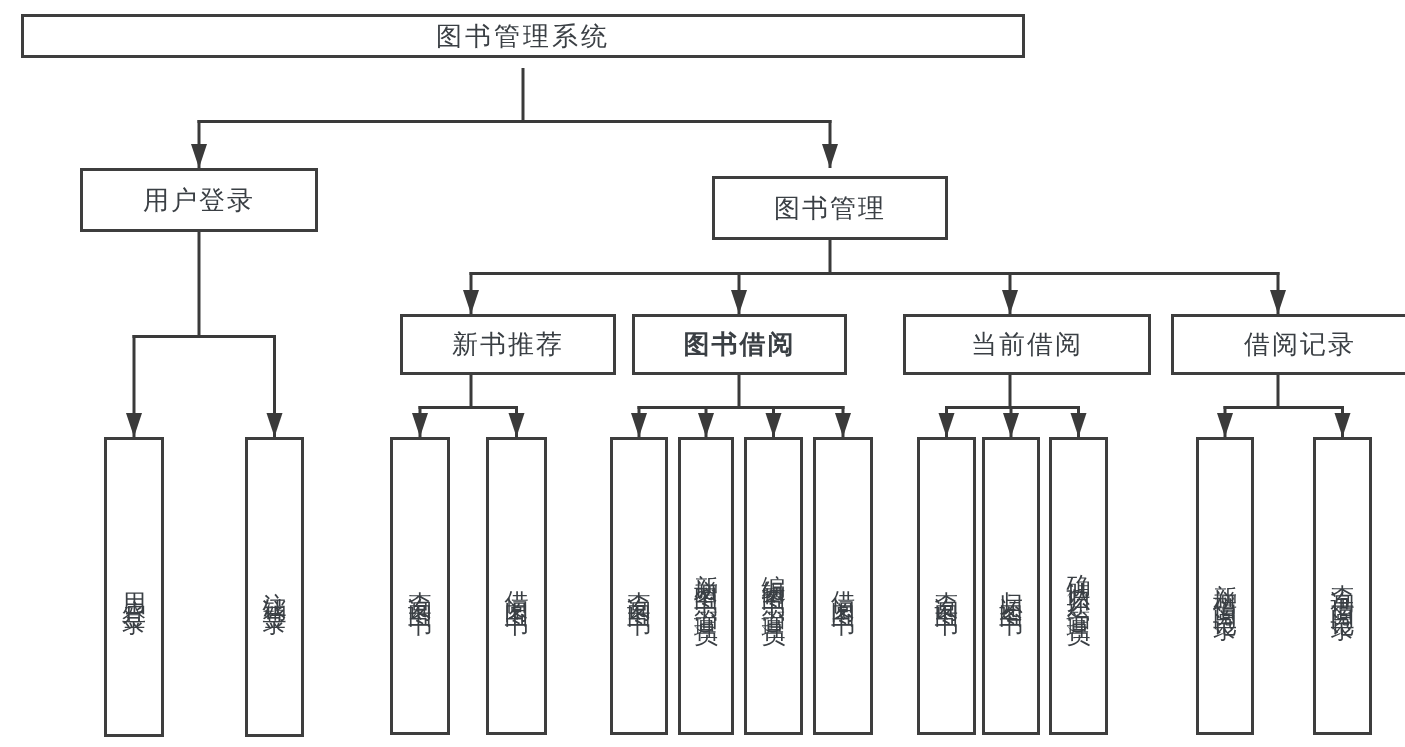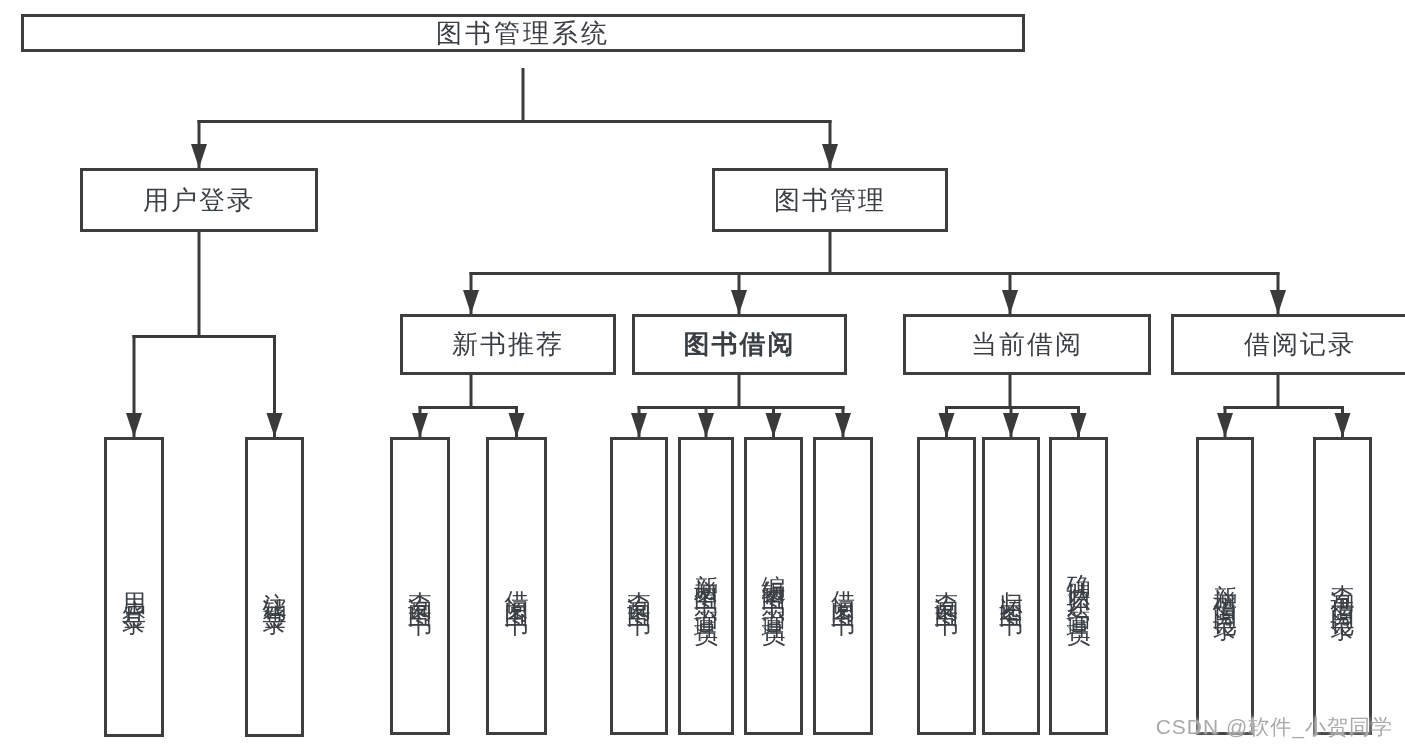--- a/index.html
+++ b/index.html
@@ -109,28 +109,28 @@
 
       <g>
         <line x1="1278" y1="375" x2="1278" y2="407.5"></line>
         <line x1="1223.5" y1="407.5" x2="1344" y2="407.5"></line>
         <line x1="1225" y1="406" x2="1225" y2="437" marker-end="url(#ah)"></line>
         <line x1="1342.5" y1="406" x2="1342.5" y2="437" marker-end="url(#ah)"></line>
       </g>
     </g>
   </svg>
 
-  <div class="box title" style="left:21px;top:14px;width:1004px;height:38px;">
+  <div class="box title" style="left:21px;top:14px;width:1004px;height:44px;">
     <span class="h-label">图书管理系统</span>
   </div>
 
   <div class="box" style="left:80px;top:168px;width:238px;height:64px;">
     <span class="h-label">用户登录</span>
   </div>
-  <div class="box" style="left:712px;top:168px;width:236px;height:64px;">
+  <div class="box" style="left:712px;top:176px;width:236px;height:64px;">
     <span class="h-label">图书管理</span>
   </div>
 
   <div class="box" style="left:363px;top:314px;width:216px;height:61px;margin-left:37px;">
     <span class="h-label">新书推荐</span>
   </div>
   <div class="box" style="left:632px;top:314px;width:215px;height:61px;font-weight:bold;">
     <span class="h-label">图书借阅</span>
   </div>
   <div class="box" style="left:903px;top:314px;width:248px;height:61px;">
@@ -177,15 +177,14 @@
     <span class="v-label">确认归还（管理员）</span>
   </div>
 
   <div class="box" style="left:1196px;top:437px;width:58px;height:298px;">
     <span class="v-label">新增借阅记录</span>
   </div>
   <div class="box" style="left:1313px;top:437px;width:59px;height:298px;">
     <span class="v-label">查询借阅记录</span>
   </div>
 
-  <span class="watermark">CSDN @软件_小贺同学</span>
 
 </div>
 
 </body></html>

